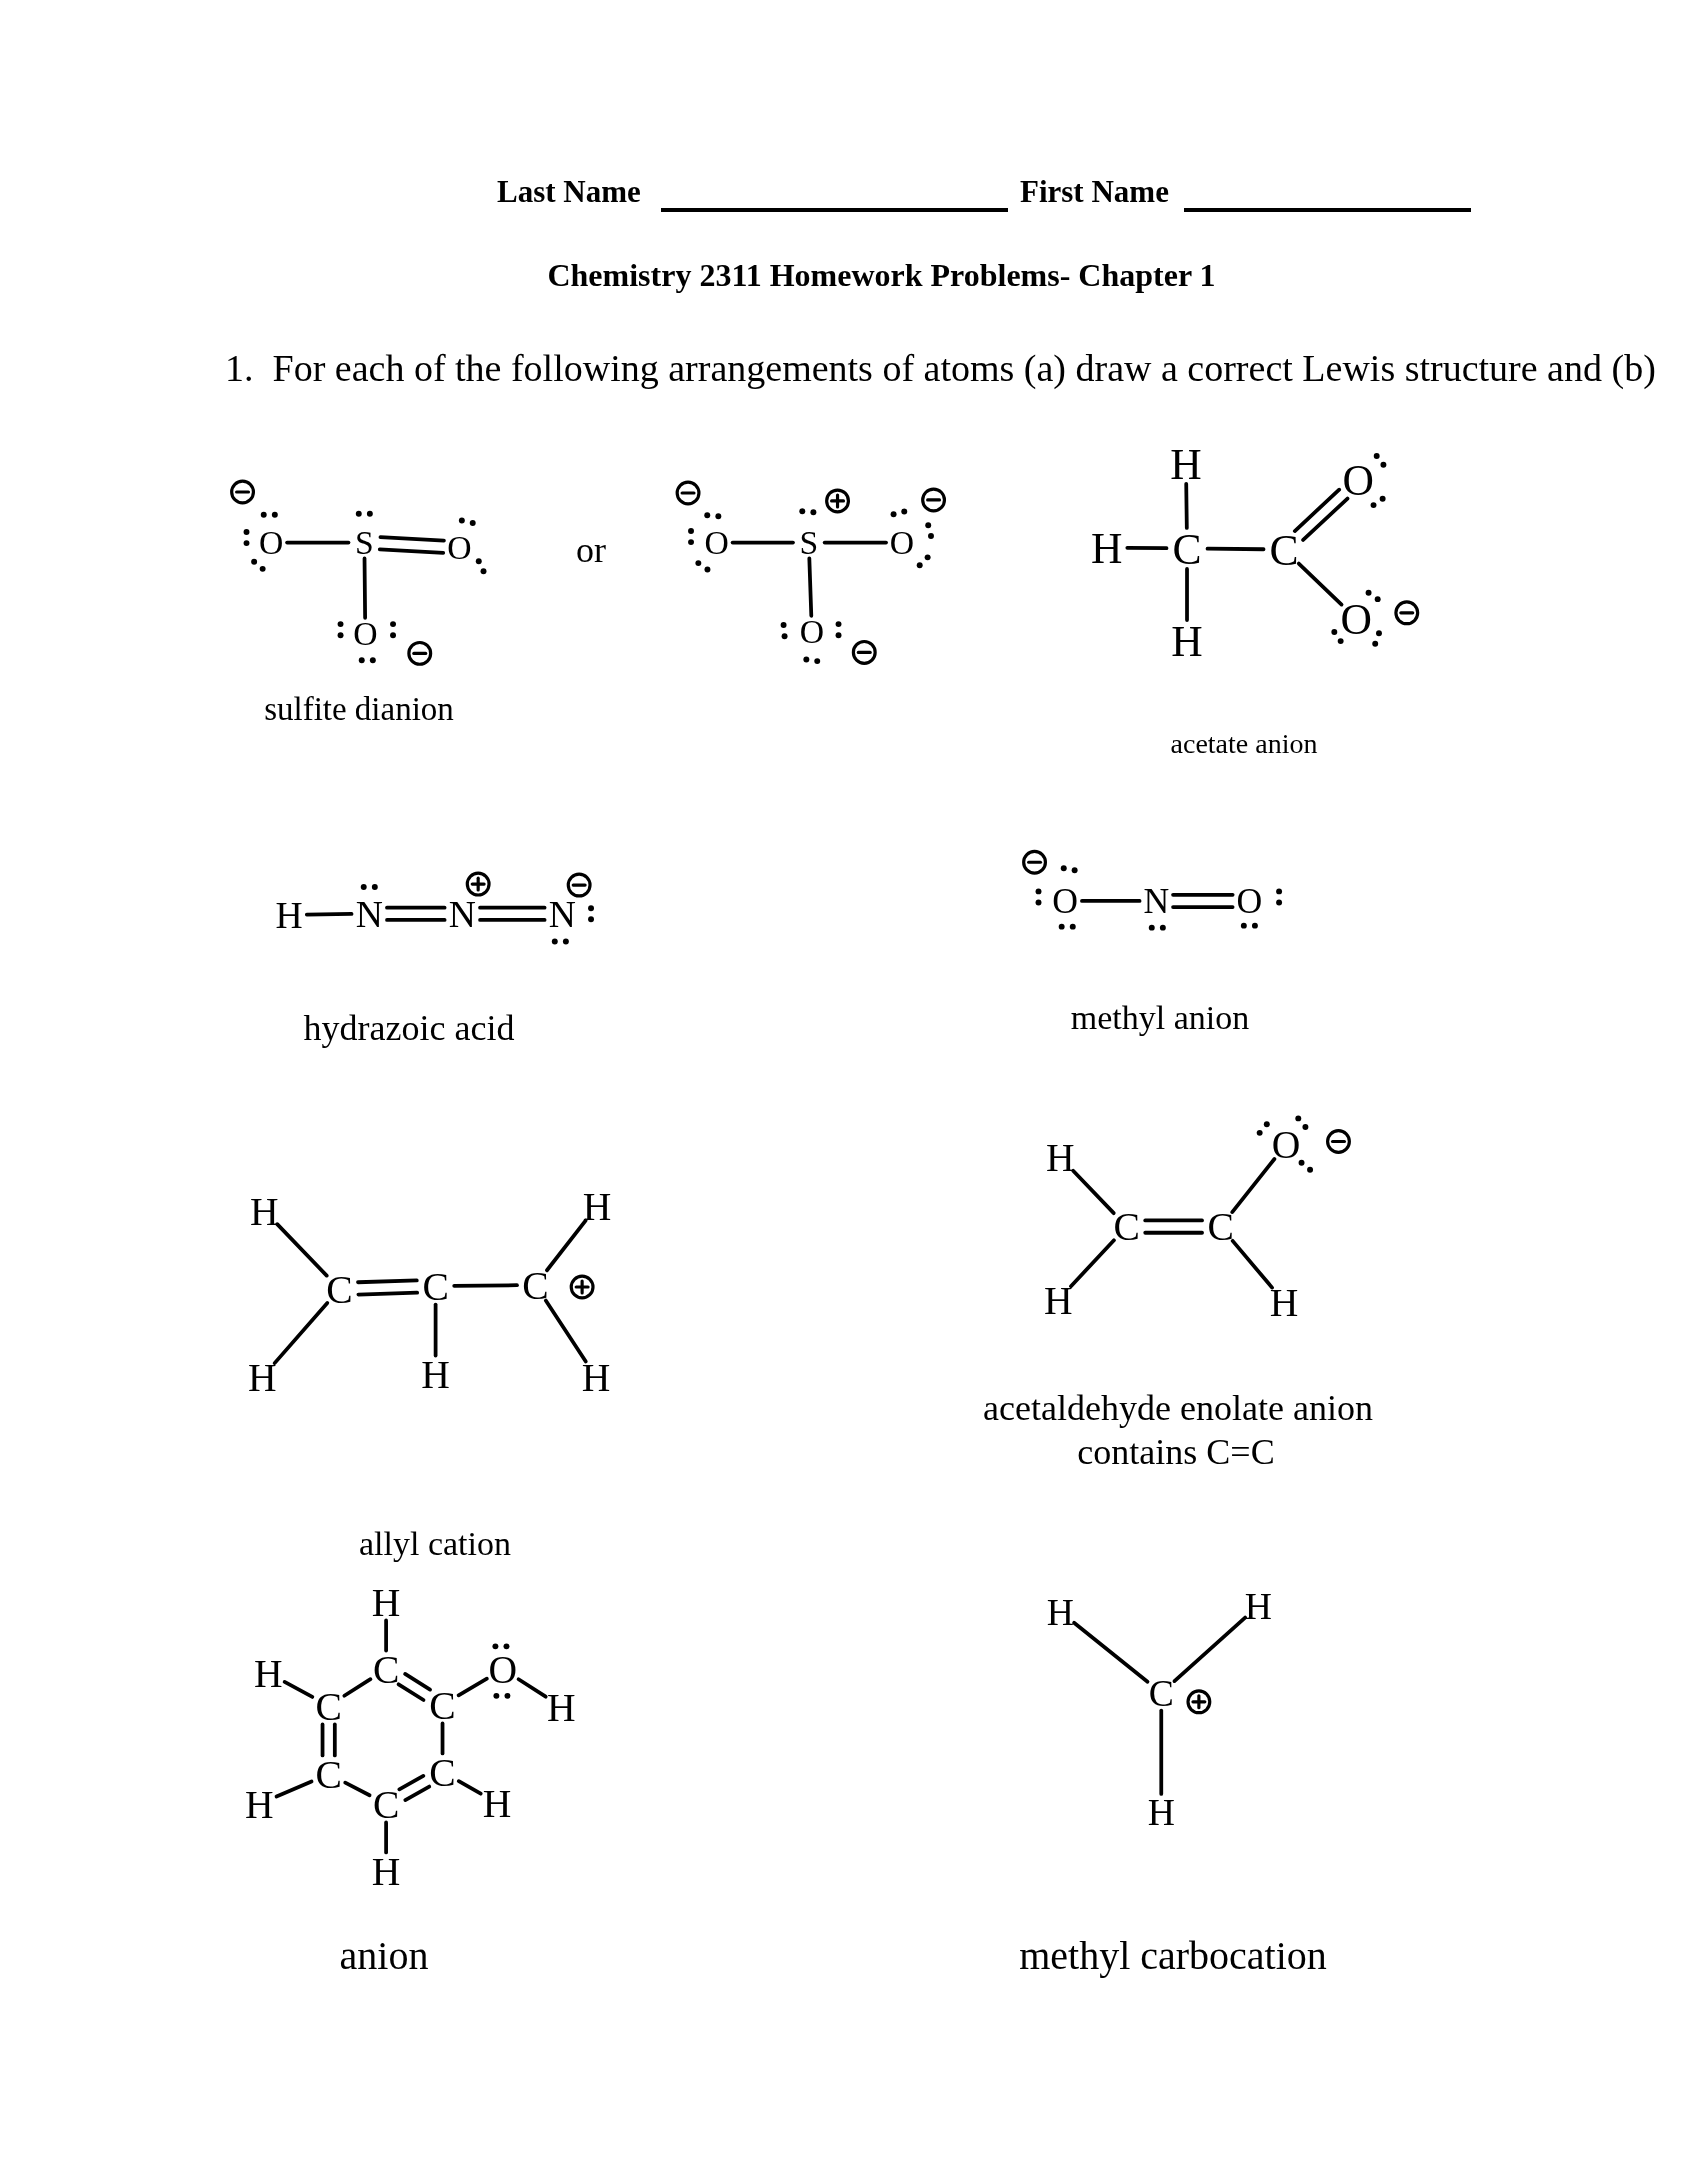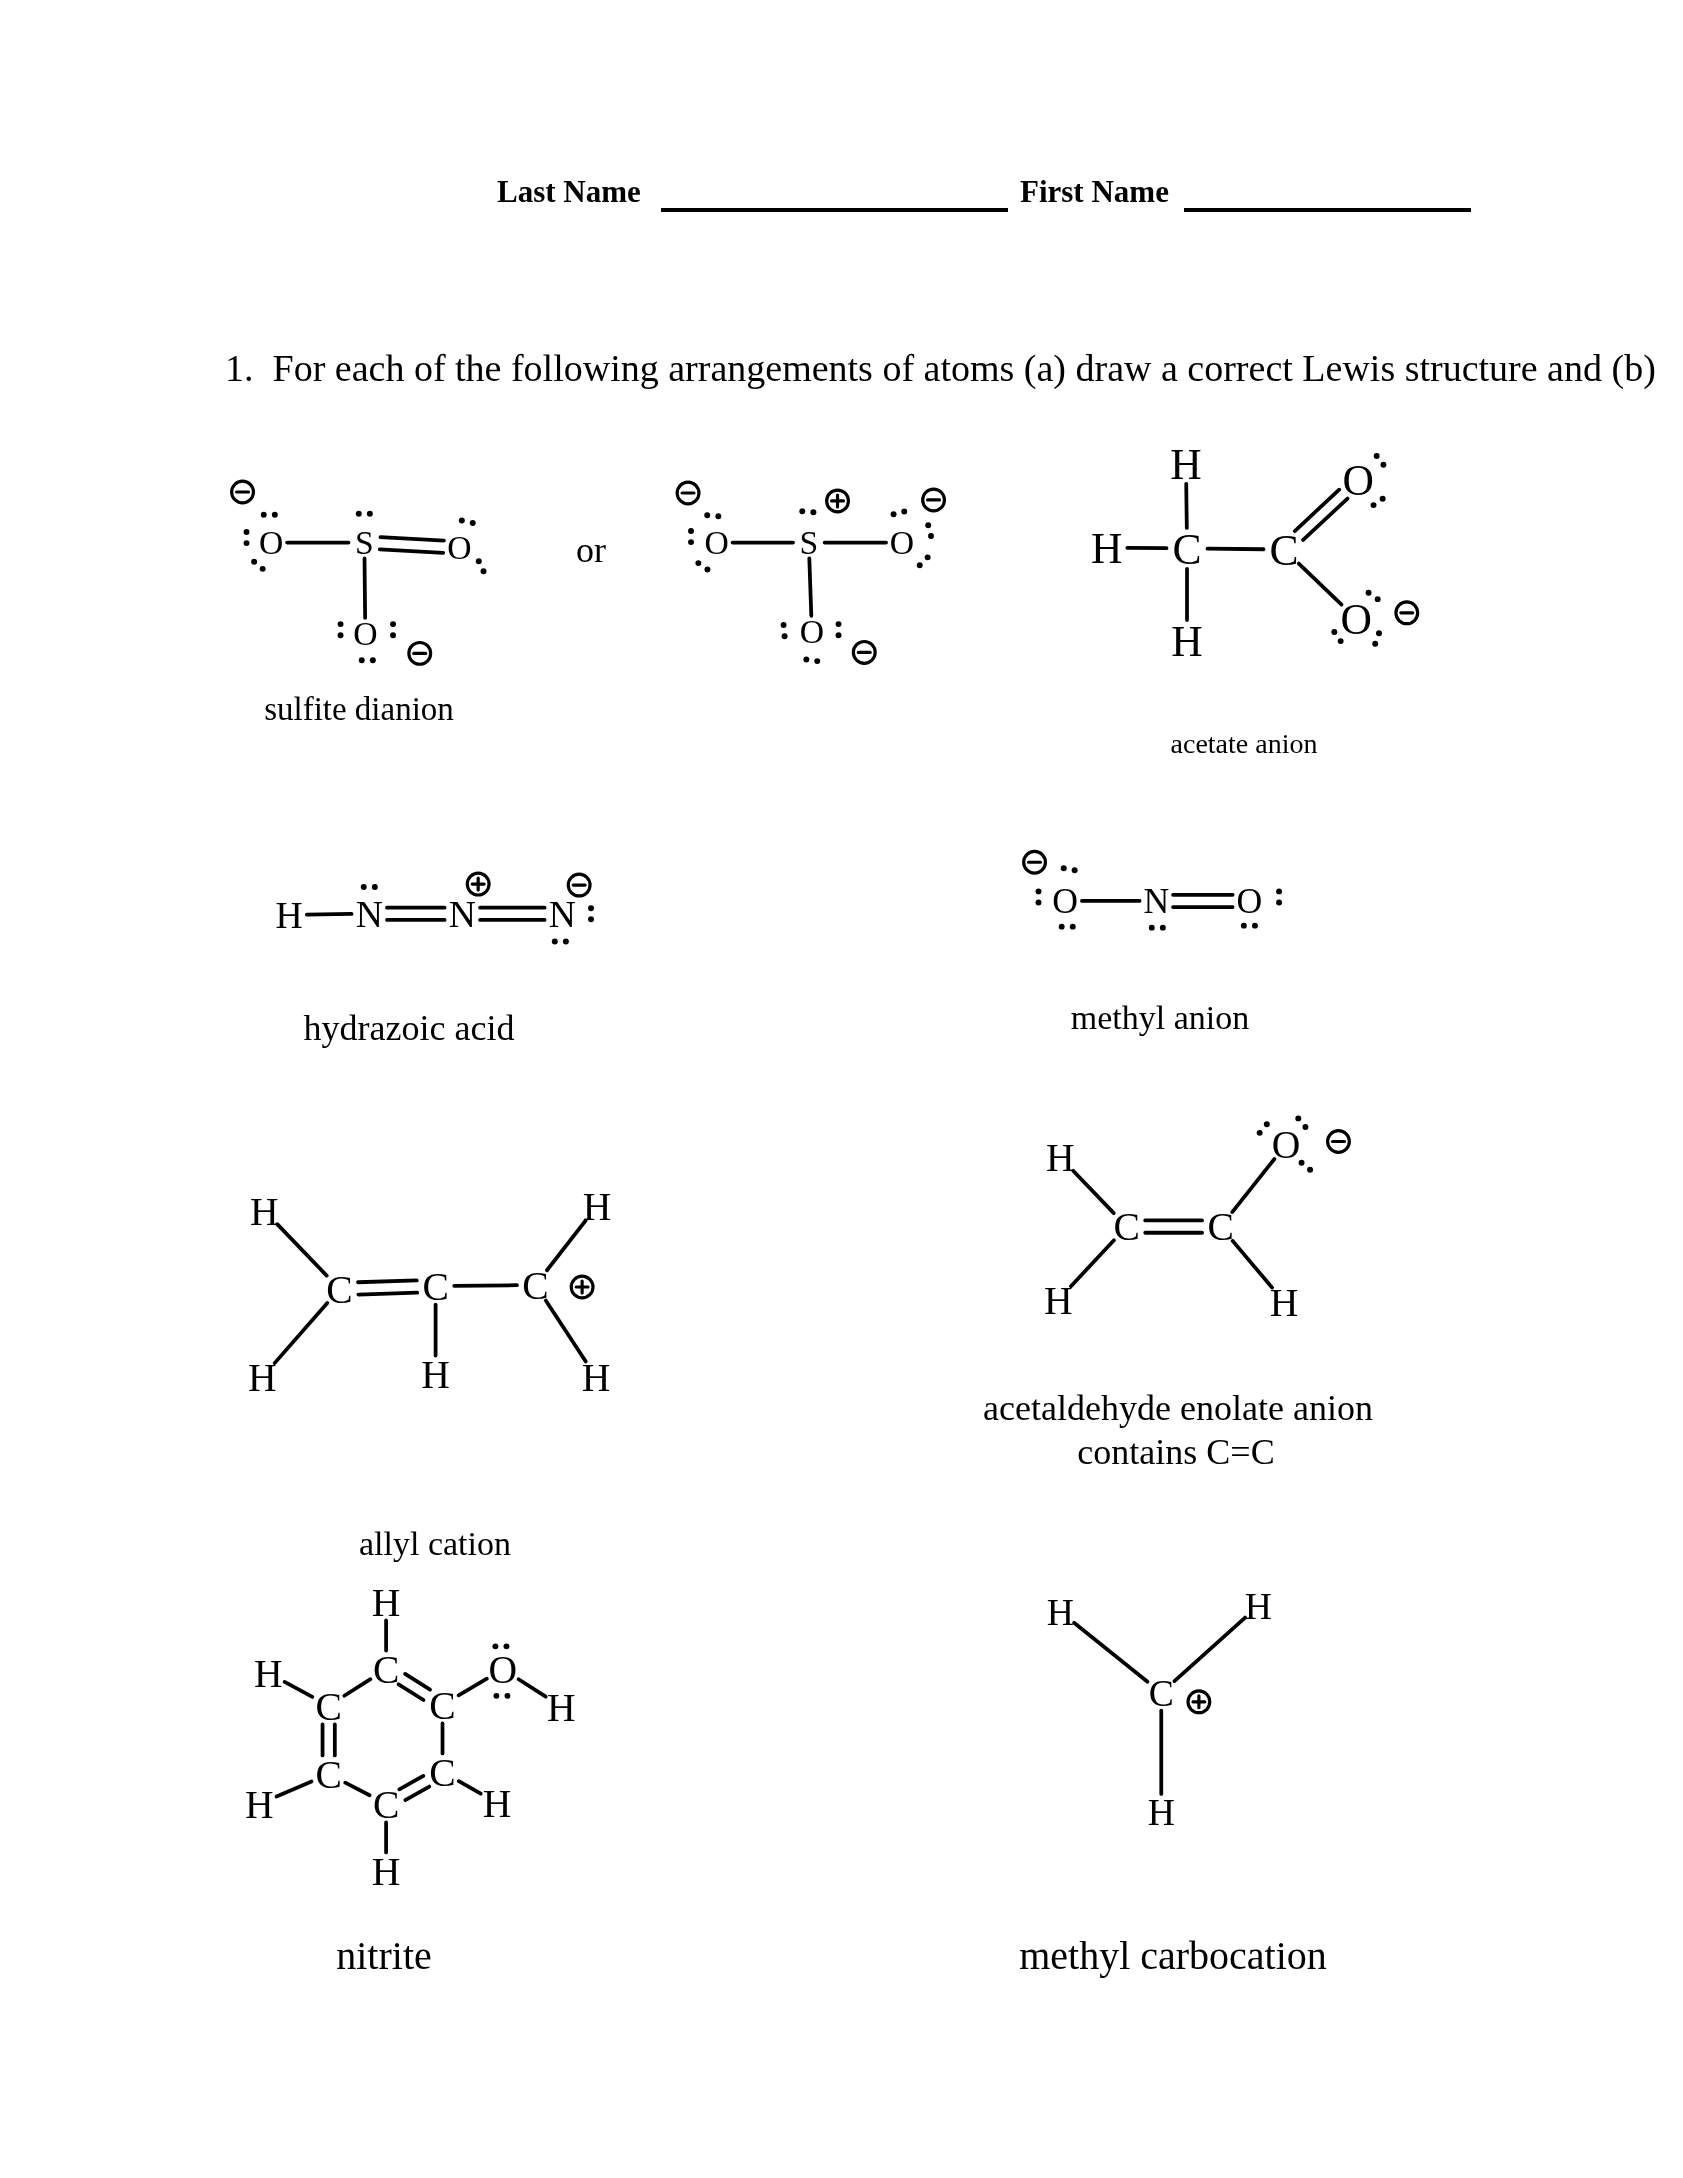--- a/index.html
+++ b/index.html
@@ -316,27 +316,28 @@
           <line x1="1211" y1="1713" x2="1211" y2="1725" stroke="#000000" stroke-width="3.2" stroke-linecap="round"></line>
         </g>
       </g>
     </svg>
 
   <div class="abs hdr-label" style="left:497px; top:174px;">Last Name</div>
   <div class="abs underline-slot" style="left:661px; top:176px; width:347px;"></div>
   <div class="abs hdr-label" style="left:1020px; top:174px;text-align:right;">First Name</div>
   <div class="abs underline-slot" style="left:1184px; top:176px; width:287px;"></div>
 
+  <div class="abs" id="title" style="left:238px; top:255px; width:1287px;">Chemistry 2311 Homework Problems- Chapter 1</div>
 
   <div class="abs q-line" style="left:225px; top:349px;">1.  For each of the following arrangements of atoms (a) draw a correct Lewis structure and (b)</div>
 
   <div id="or-text" style="left:591px; top:550px;">or</div>
 <div class="struct-label" style="left: 359px; top: 709px; font-size: 33px;">sulfite dianion</div>
     <div class="struct-label" style="left: 1244px; top: 744px; font-size: 28px;">acetate anion</div>
     <div class="struct-label" style="left: 409px; top: 1028px; font-size: 36px;">hydrazoic acid</div>
     <div class="struct-label" style="left: 1160px; top: 1018px; font-size: 34px;">methyl anion</div>
     <div class="struct-label" style="left: 435px; top: 1544px; font-size: 34px;">allyl cation</div>
     <div class="struct-label" style="left: 1178px; top: 1408px; font-size: 36px;">acetaldehyde enolate anion</div>
     <div class="struct-label" style="left: 1176px; top: 1452px; font-size: 36px;">contains C=C</div>
-    <div class="struct-label" style="left: 384px; top: 1955px; font-size: 40px;">nitrite</div>
+    <div class="struct-label" style="left: 384px; top: 1955px; font-size: 40px;">anion</div>
     <div class="struct-label" style="left: 1173px; top: 1955px; font-size: 40px;">methyl carbocation</div>
   </div>
 
 
 </body></html>

